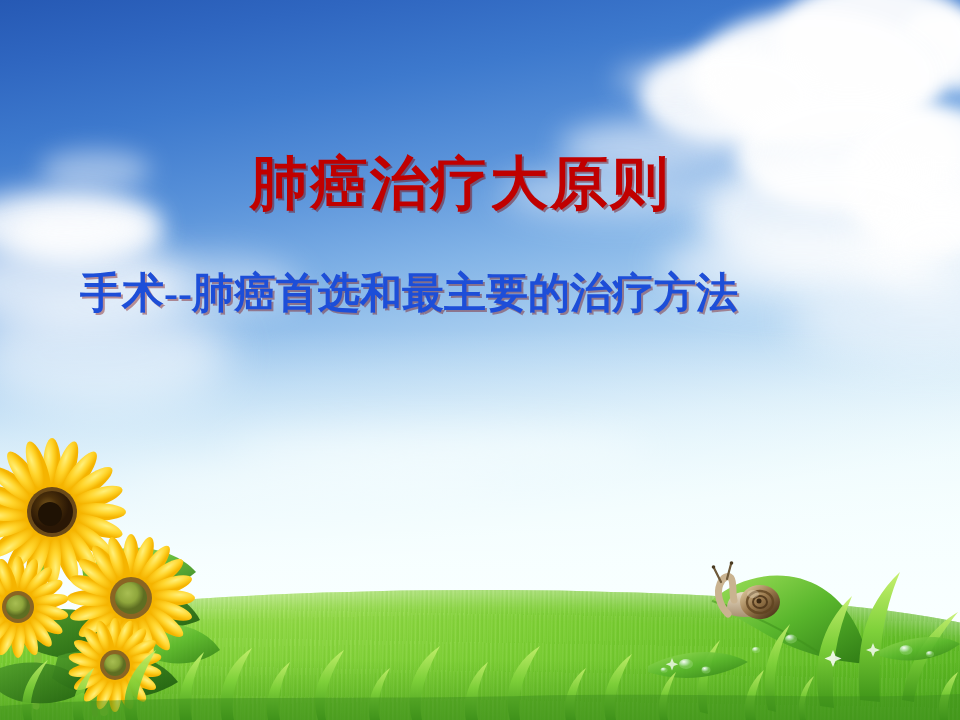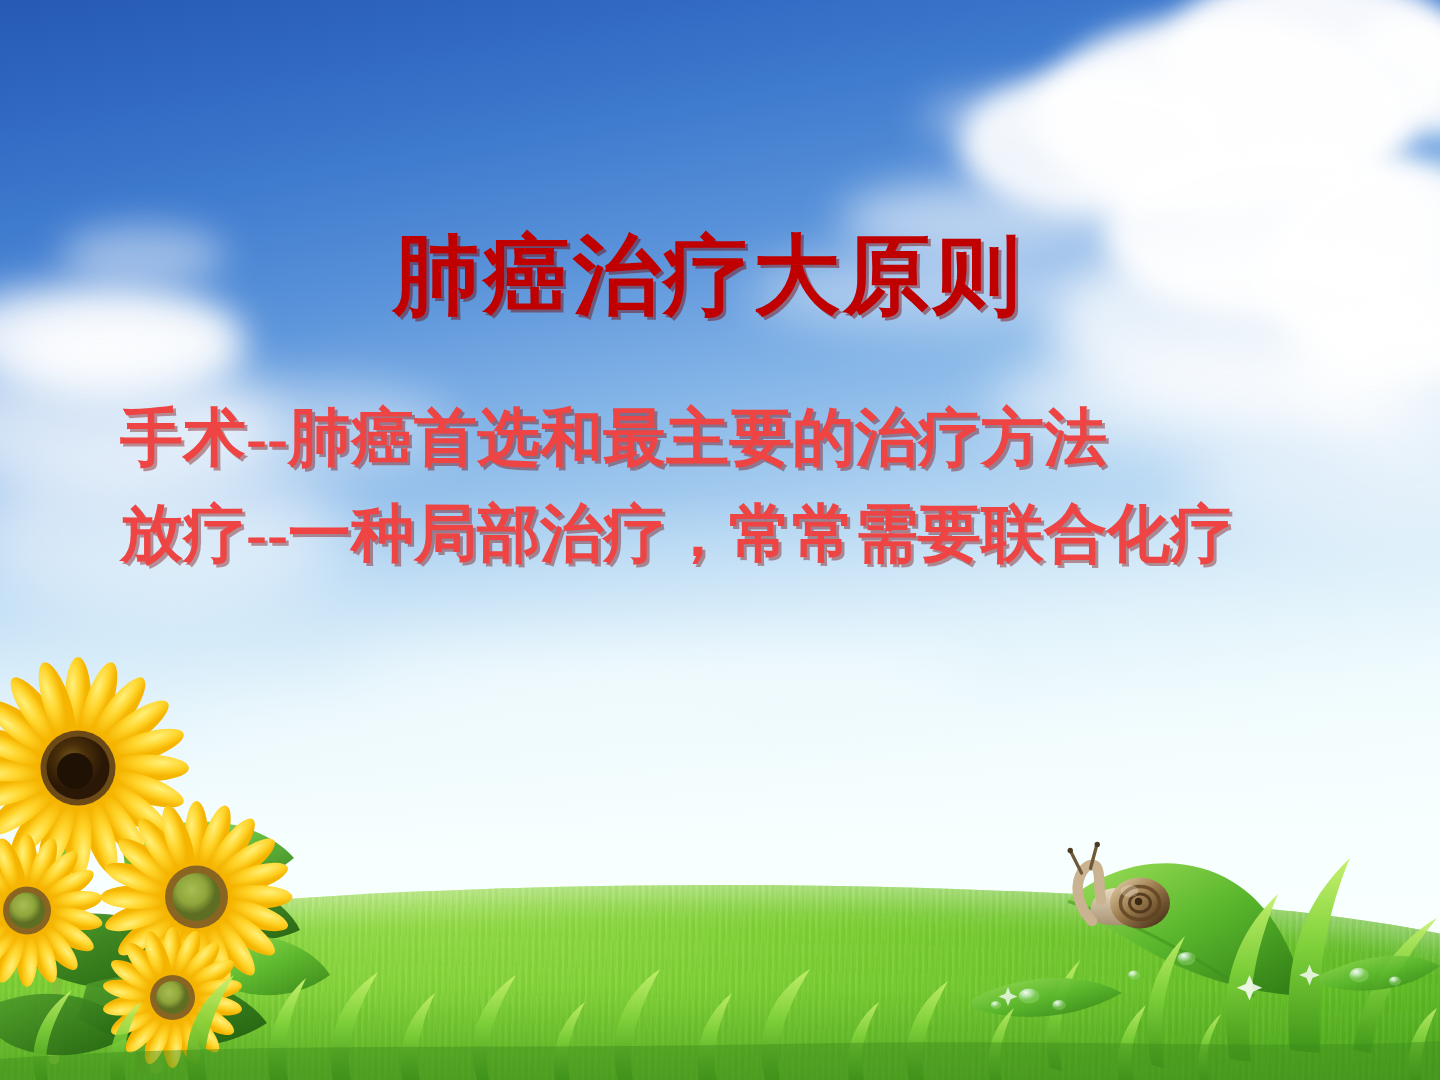--- a/index.html
+++ b/index.html
@@ -146,33 +146,32 @@
     top: 152px;
     width: 920px;
     text-align: center;
     font-size: 58px;
     line-height: 1.1;
     font-weight: bold;
     letter-spacing: 2px;
     color: #C00000;
     text-shadow: 2px 2px 0 rgba(120,0,0,0.45);
     white-space: nowrap;
-    margin-left: 12px;
   }
   .body-text {
     position: absolute;
     left: 80px;
     top: 262px;
     width: 860px;
   }
   .body-line {
     font-size: 42px;
     line-height: 1.52;
     font-weight: bold;
-    color: #ef4444;
+    color: #1d4ed8;
     text-shadow: 2px 2px 0 rgba(120,0,0,0.40);
     white-space: nowrap;
     letter-spacing: 0px;
   }
 </style>
 </head>
 <body>
 
 <div class="slide">
 
@@ -452,16 +451,15 @@
     </g>
     <g>
       <path d="M0 706 C160 694 340 700 520 696 C700 692 860 700 960 694 L960 720 L0 720 Z" fill="#3E8F1C" opacity=".45"></path>
     </g>
   </svg>
 
   <div class="title">肺癌治疗大原则</div>
 
   <div class="body-text">
     <div class="body-line">手术--肺癌首选和最主要的治疗方法</div>
-    <div class="body-line">放疗--一种局部治疗，常常需要联合化疗</div>
   </div>
 
 </div>
 
 </body></html>

